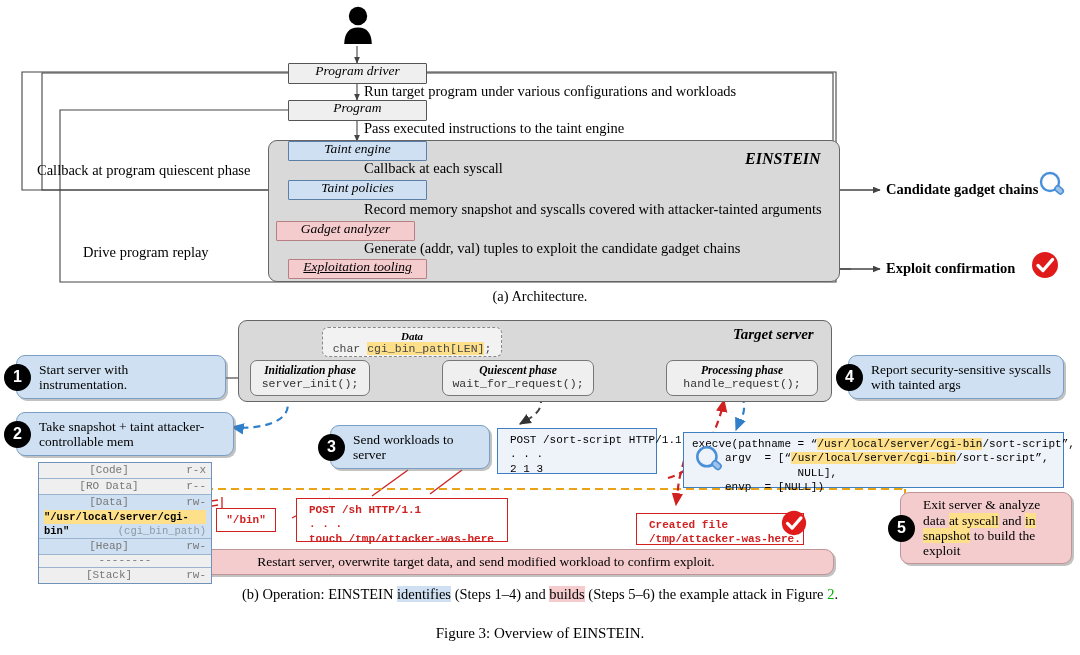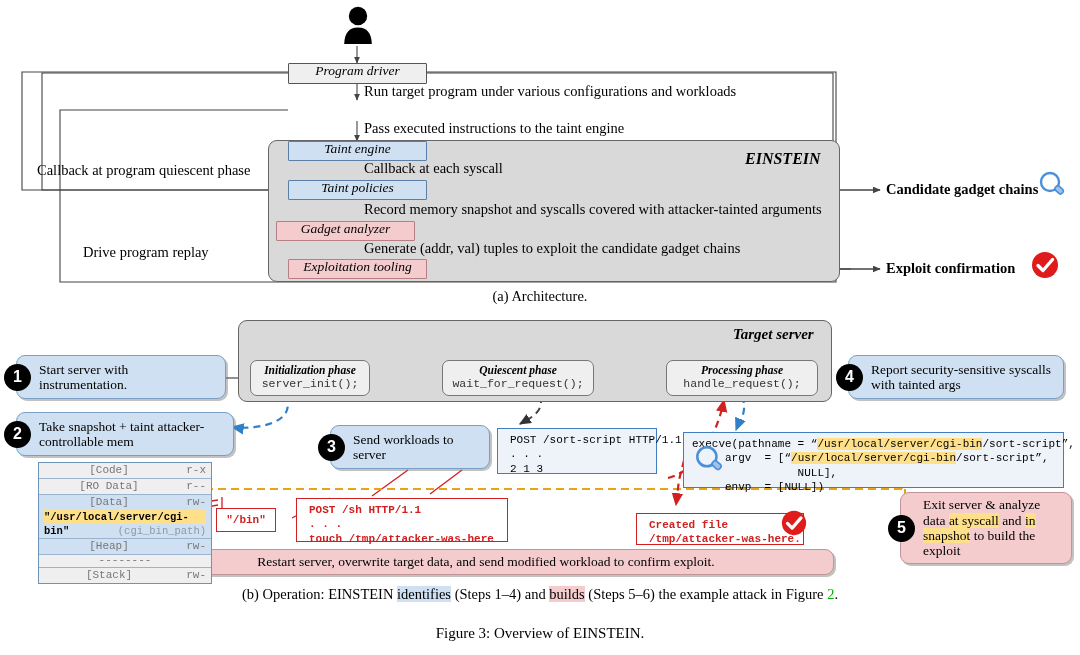--- a/index.html
+++ b/index.html
@@ -199,30 +199,33 @@
   <div class="einstein sc" style="left:745px;top:150px;">EINSTEIN</div>
 
   <svg class="person" style="left:341px;top:6px;" width="34" height="40" viewBox="0 0 34 40">
     <circle cx="17" cy="10" r="9.2" fill="#000"></circle>
     <path d="M17 21.5 C 8 21.5 3.5 27 3.2 38 L 30.8 38 C 30.5 27 26 21.5 17 21.5 Z" fill="#000"></path>
   </svg>
 
   <div class="node grey" style="left:288px;top:63px;width:139px;height:21px;">
     <span>Program driver</span>
   </div>
+  <div class="node grey" style="left:288px;top:100px;width:139px;height:21px;">
+    <span>Program</span>
+  </div>
   <div class="node blue" style="left:288px;top:141px;width:139px;height:20px;">
     <span>Taint engine</span>
   </div>
   <div class="node blue" style="left:288px;top:180px;width:139px;height:20px;">
     <span>Taint policies</span>
   </div>
   <div class="node pink" style="left:276px;top:221px;width:139px;height:20px;">
     <span>Gadget analyzer</span>
   </div>
-  <div class="node pink" style="left:288px;top:259px;width:139px;height:20px;">
+  <div class="node pink" style="left:288px;top:259px;width:139px;height:20px;text-decoration:underline;">
     <span>Exploitation tooling</span>
   </div>
 
   <div class="lbl" style="left:364px;top:84px;">Run target program under various configurations and workloads</div>
   <div class="lbl" style="left:364px;top:121px;">Pass executed instructions to the taint engine</div>
   <div class="lbl" style="left:364px;top:161px;">Callback at each syscall</div>
   <div class="lbl" style="left:364px;top:202px;">Record memory snapshot and syscalls covered with attacker-tainted arguments</div>
   <div class="lbl" style="left:37px;top:163px;">Callback at program quiescent phase</div>
 
   <div class="lbl" style="left:364px;top:241px;">
@@ -241,20 +244,24 @@
   <svg class="checkmark" style="left:1030px;top:250px;" width="30" height="30" viewBox="0 0 30 30">
     <circle cx="15" cy="15" r="13" fill="#e01b1b"></circle>
     <path d="M8 15.5 L13 20.5 L22.5 9.5" fill="none" stroke="#fff" stroke-width="3.4" stroke-linecap="round" stroke-linejoin="round"></path>
   </svg>
 
   <div class="cap" style="left:0;top:288px;">(a) Architecture.</div>
 
   <div class="target-box" style="left:238px;top:320px;width:592px;height:80px;"></div>
   <div class="einstein" style="left:733px;top:326px;font-size:15px;">Target server</div>
 
+  <div class="databox" style="left:322px;top:327px;width:180px;height:30px;">
+    <div class="t">Data</div>
+    <div class="c"><span>char </span><span class="hl">cgi_bin_path[LEN]</span><span>;</span></div>
+  </div>
 
   <div class="phase" style="left:250px;top:360px;width:120px;height:36px;">
     <div class="t">Initialization phase</div>
     <div class="c">server_init();</div>
   </div>
   <div class="phase" style="left:442px;top:360px;width:152px;height:36px;">
     <div class="t">Quiescent phase</div>
     <div class="c">wait_for_request();</div>
   </div>
   <div class="phase" style="left:666px;top:360px;width:152px;height:36px;">

